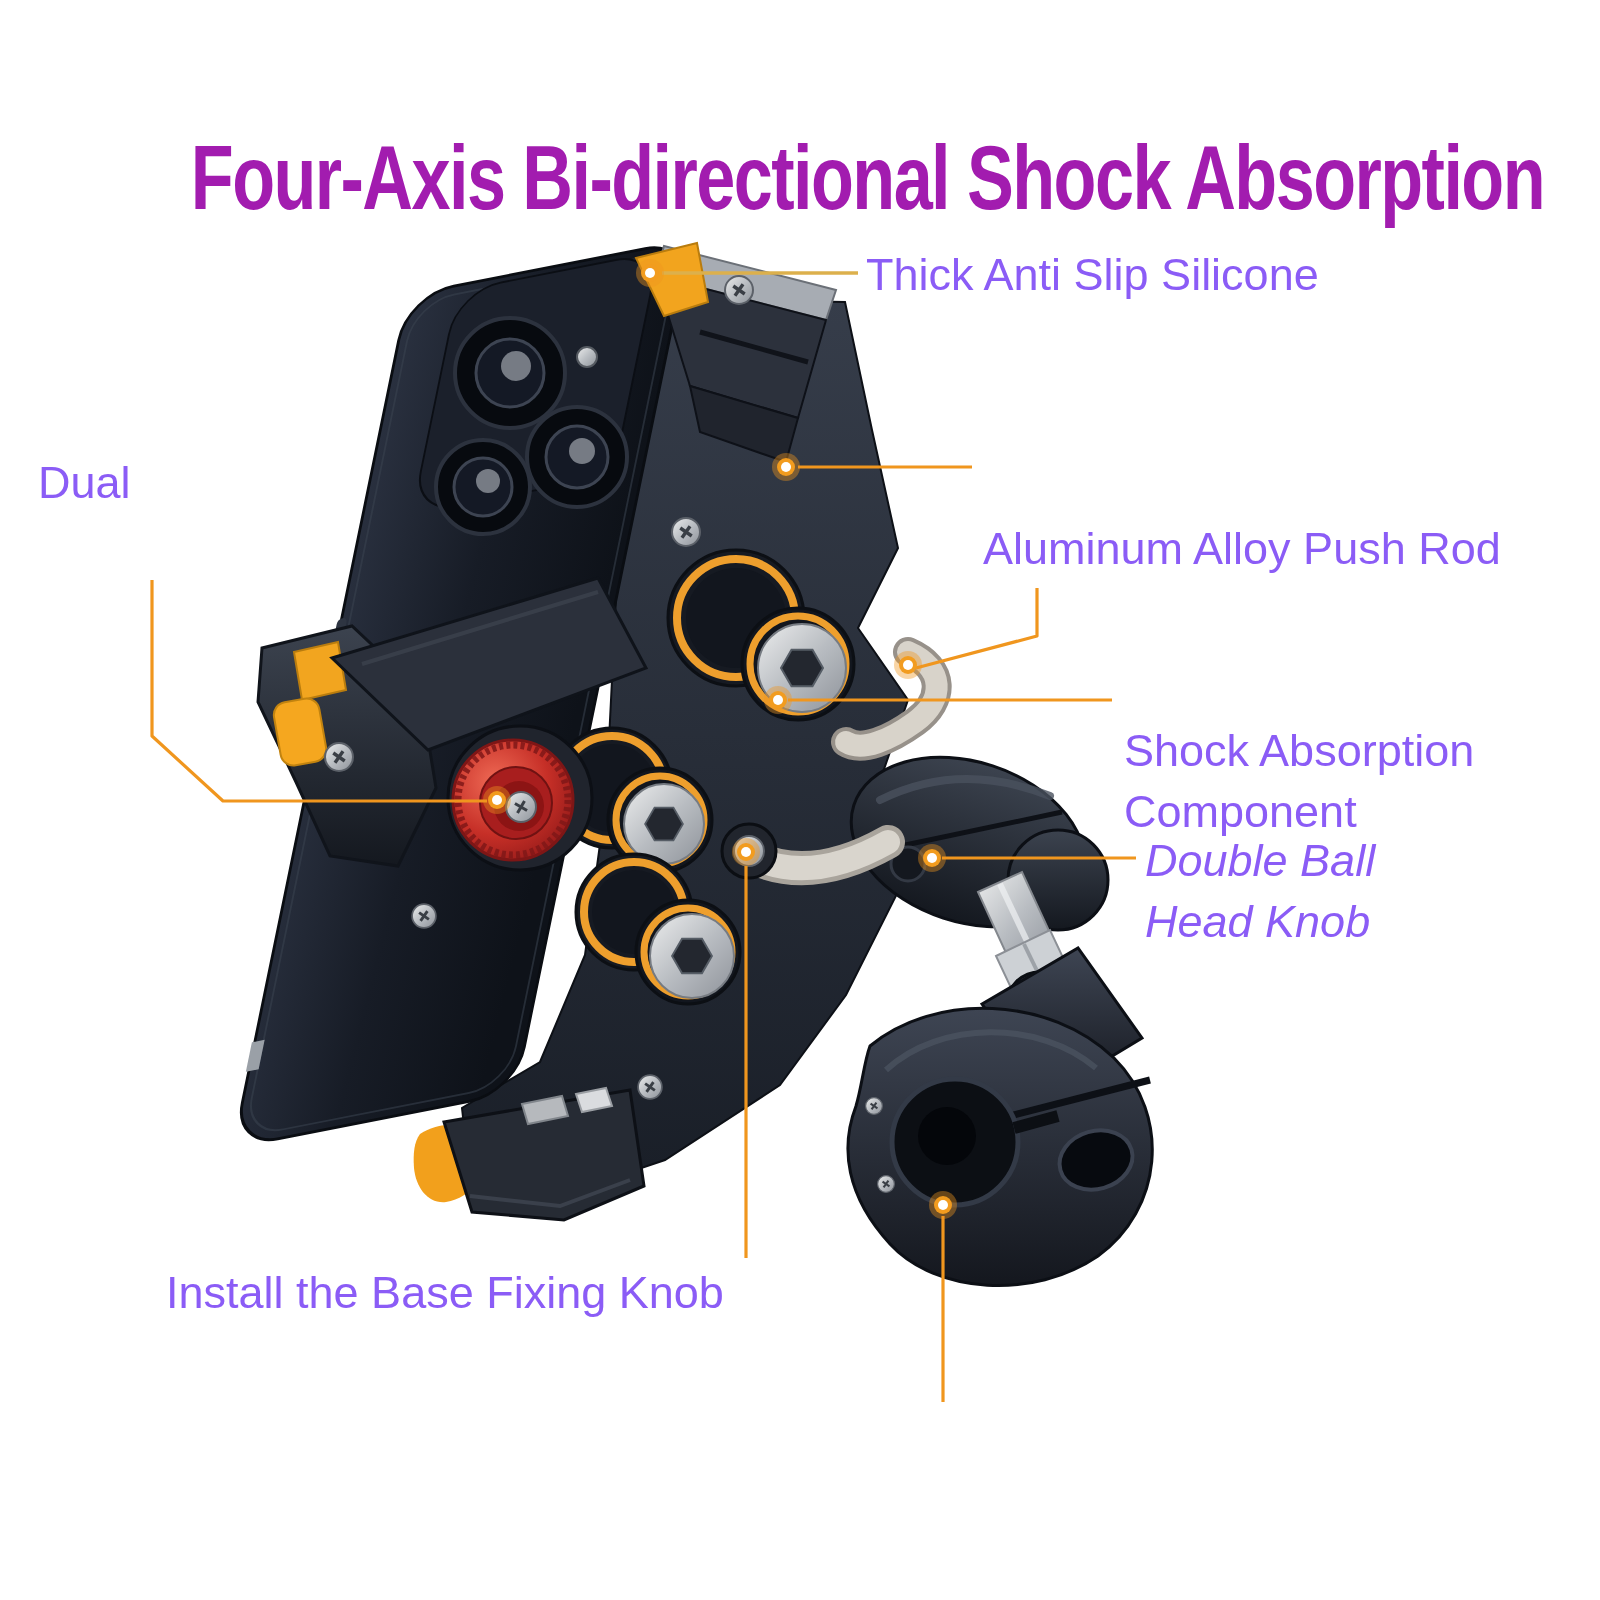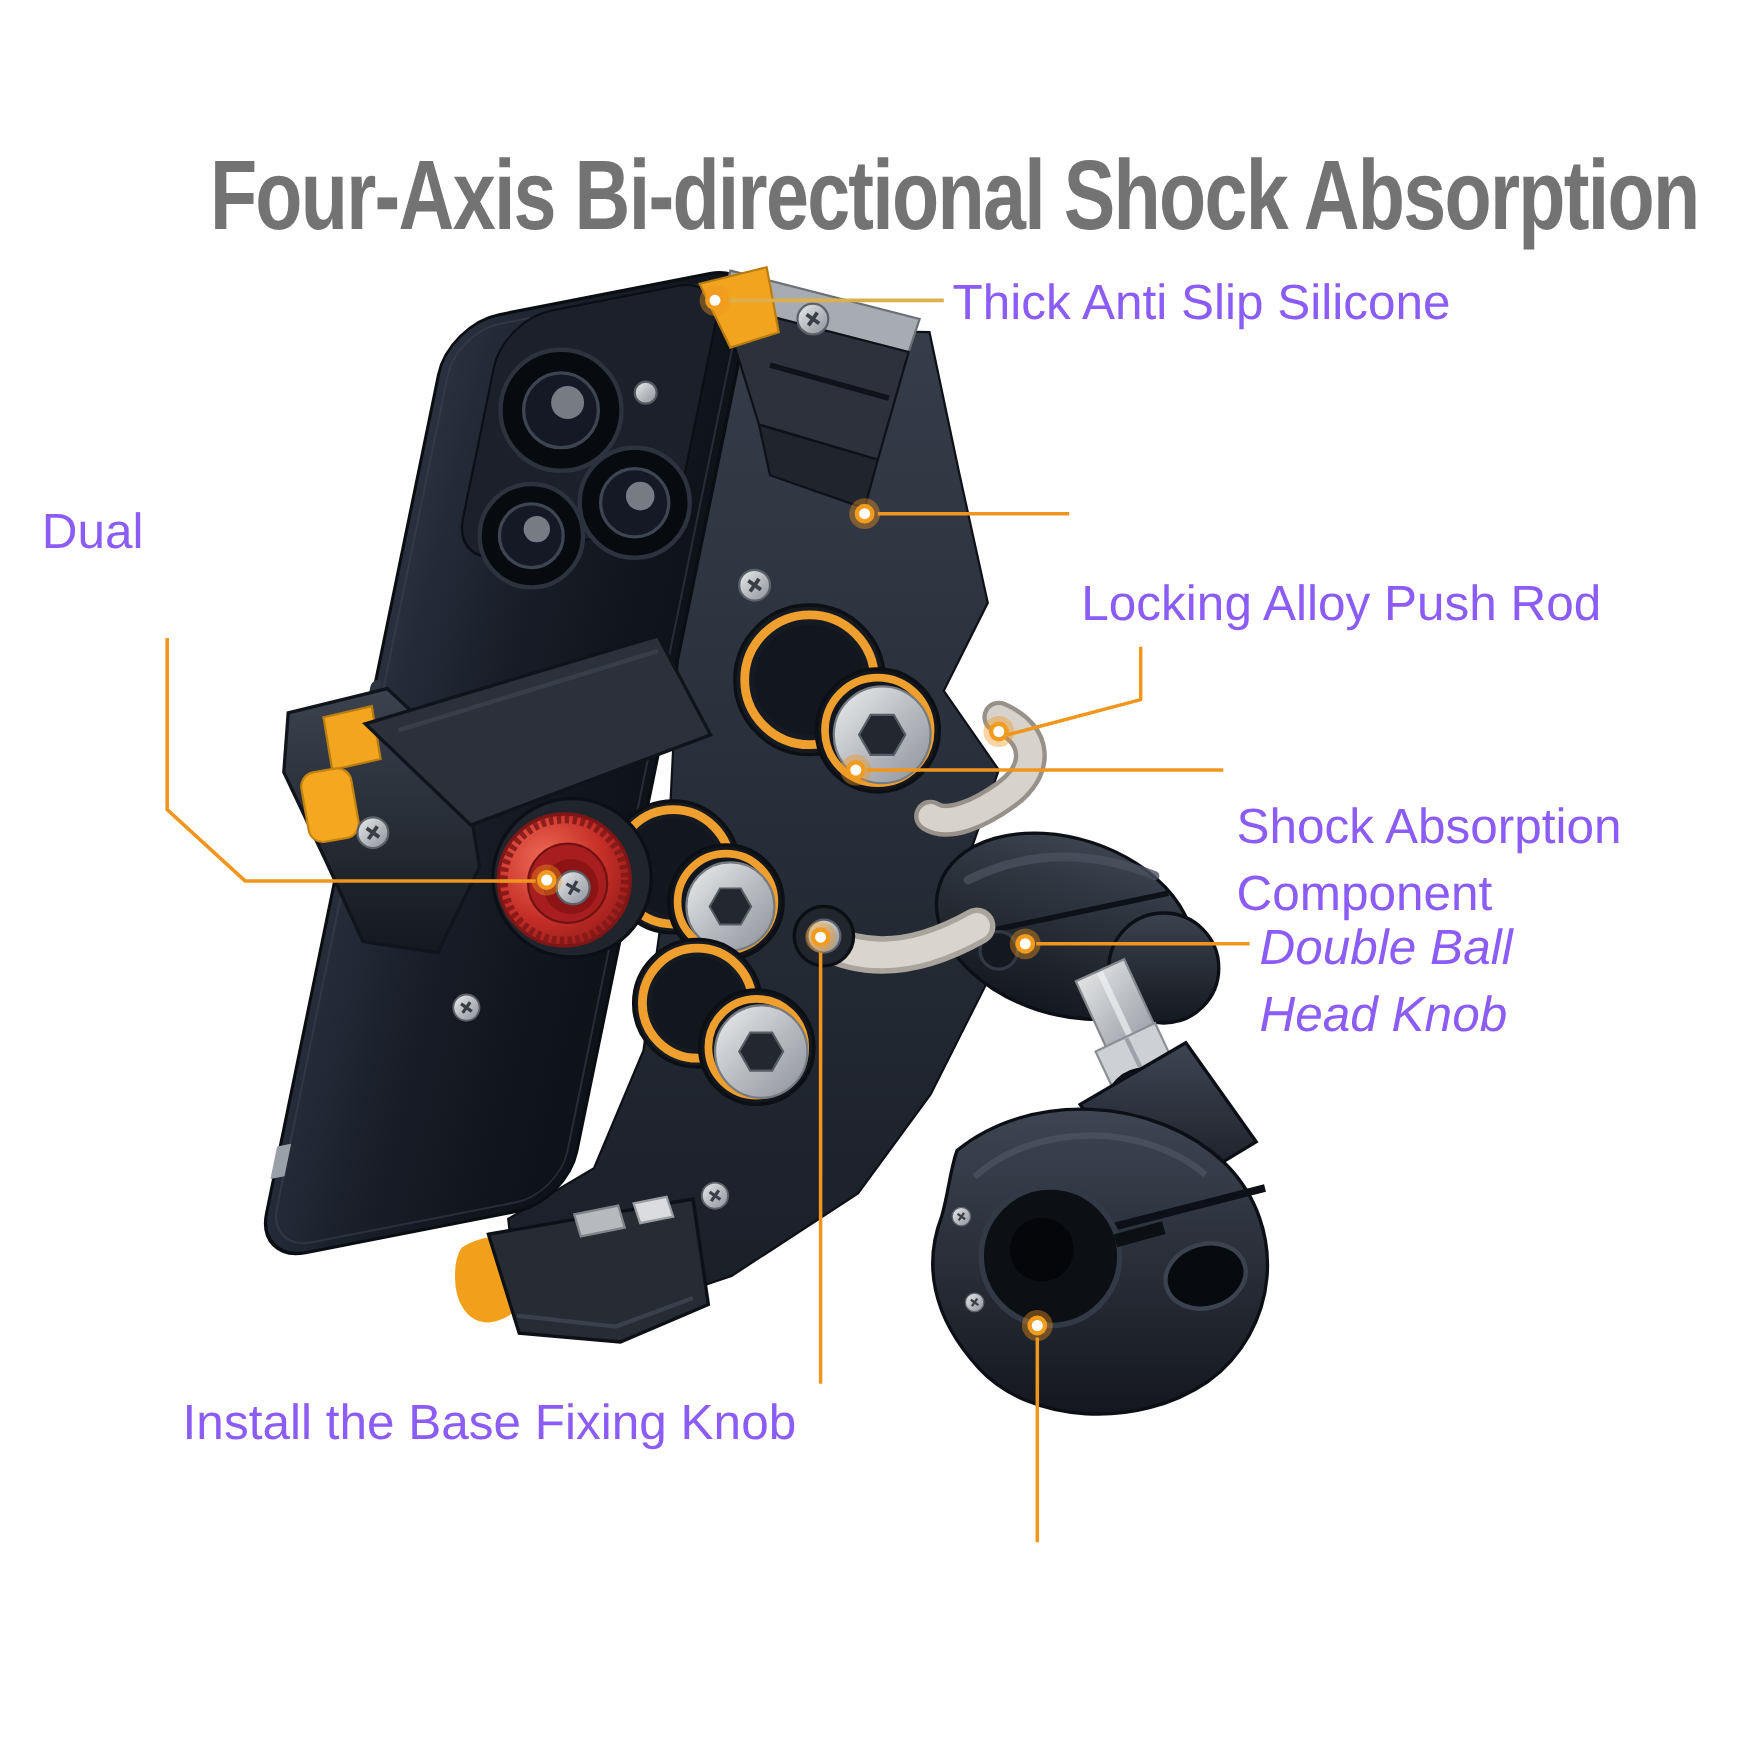--- a/index.html
+++ b/index.html
@@ -6,21 +6,21 @@
   .stage {
     position:relative; width:1600px; height:1600px;
     background:#ffffff; overflow:hidden;
     font-family:"Liberation Sans", sans-serif;
   }
   .product-svg { position:absolute; left:0; top:0; width:1600px; height:1600px; }
 
   .title {
     position:absolute; left:0; right:0; top:66px;
     text-align:center; font-weight:bold; font-size:90px; line-height:104px;
-    color:#737373; white-space:nowrap;
+    color:#a21caf; white-space:nowrap;
   }
   .title .inner { display:inline-block; transform:scaleX(0.78); letter-spacing:-2px; }
 
   .label {
     position:absolute; color:#8b5cf6; font-size:45px; line-height:61px;
     white-space:nowrap;
   }
   .label.center { text-align:center; }
   .label span { display:block; }
 
@@ -276,21 +276,21 @@
 <div class="label lbl-thick">
   <span>Thick Anti Slip Silicone</span>
 </div>
 
 <div class="label lbl-dual">
   <span>Dual</span>
 </div>
 
 
 <div class="label lbl-pushrod">
-  <span>Locking Alloy Push Rod</span>
+  <span>Aluminum Alloy Push Rod</span>
 </div>
 
 <div class="label lbl-shock">
   <span>Shock Absorption</span>
   <span>Component</span>
 </div>
 
 <div class="label lbl-ball">
   <span>Double Ball</span>
   <span>Head Knob</span>

